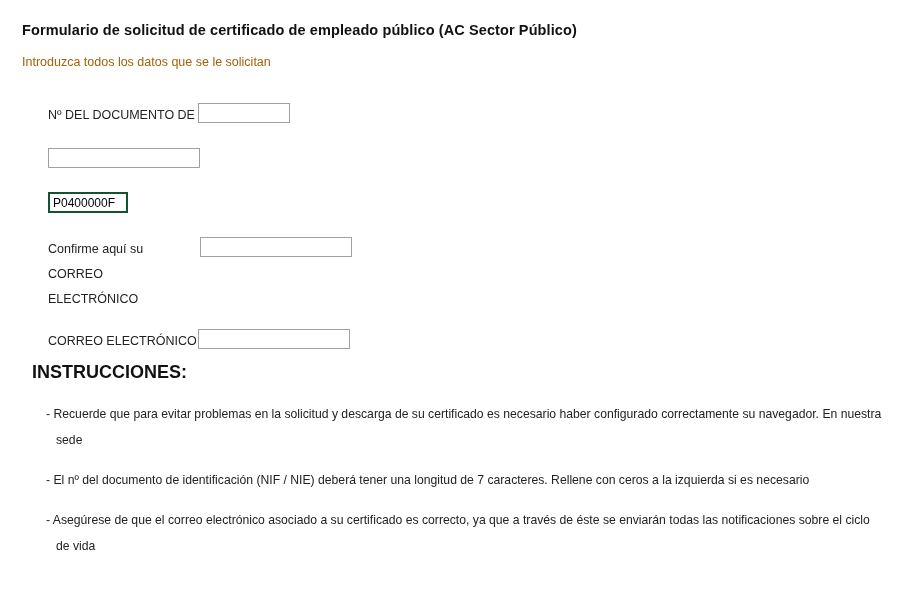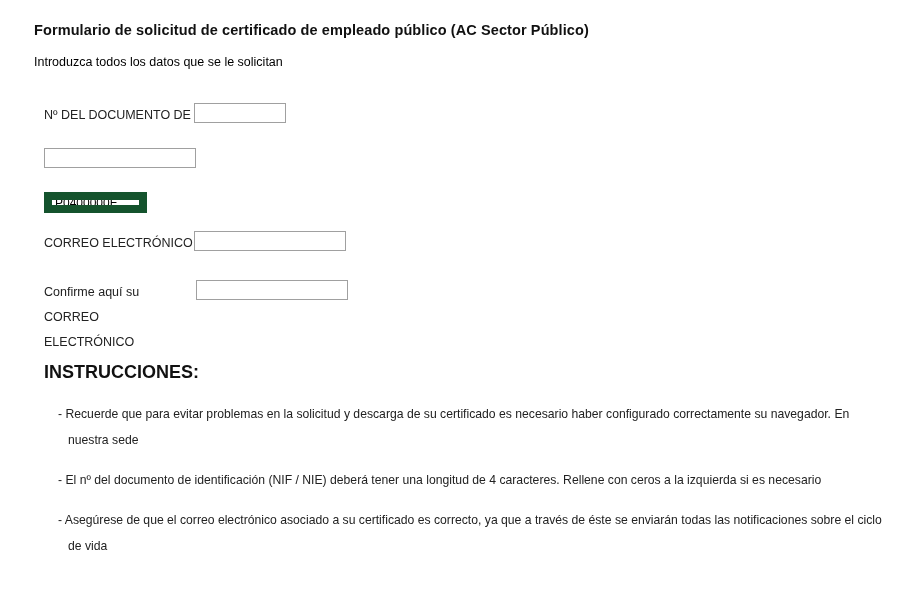--- a/index.html
+++ b/index.html
@@ -13,37 +13,37 @@
     font-family: "Liberation Sans", sans-serif;
     color: #111111;
     overflow: hidden;
     position: relative;
   }
   .page {
     position: relative;
     width: 906px;
     height: 605px;
     box-sizing: border-box;
-    padding: 18px 20px 0 32px;
+    padding: 18px 20px 0 20px;
   }
   .form-title {
     font-size: 14.5px;
     font-weight: bold;
     color: #111111;
     margin: 4px 0 0 2px;
     letter-spacing: 0.1px;
   }
   .form-subtitle {
     font-size: 12.5px;
-    color: #000000;
+    color: #a16207;
     margin: 17px 0 15px 2px;
   }
   .fields {
     margin-top: 34px;
-    margin-left: 12px;
+    margin-left: 28px;
   }
   .field-row {
     display: flex;
     align-items: flex-start;
     margin-bottom: 6px;
   }
   .field-label {
     font-size: 12.5px;
     color: #222222;
     line-height: 25px;
@@ -66,23 +66,23 @@
     font-family: "Liberation Sans", sans-serif;
     font-size: 12px;
     color: #000000;
     padding: 1px 3px;
     outline: none;
     border-radius: 0;
   }
   .w-short { width: 92px; }
   .w-long { width: 152px; }
   .input-focused {
-    border: 8px solid #14532d;
+    border: 2px solid #14532d;
     height: 21px;
-    width: 103px;
+    width: 80px;
   }
   .row-docid { margin-bottom: 2px; }
   .row-apellido { margin-top: 20px; margin-bottom: 2px; }
   .row-nif { margin-top: 24px; margin-bottom: 2px; }
   .row-correo { margin-top: 18px; margin-bottom: 2px; }
   .row-confirm { margin-top: 24px; margin-bottom: 2px; }
 
   .instructions-title {
     font-size: 18px;
     font-weight: bold;
@@ -125,43 +125,43 @@
     </div>
 
     <div class="field-row row-apellido">
       <input class="text-input w-long" type="text" value="" style="">
     </div>
 
     <div class="field-row row-nif">
       <input class="text-input input-focused" type="text" value="P0400000F" style="">
     </div>
 
-    <div class="field-row row-correo">
-      <div class="field-label">CORREO ELECTRÓNICO</div>
-      <input class="text-input w-long" type="text" value="" style="">
-    </div>
-
     <div class="field-row row-confirm">
       <div class="field-label wide">
         <span>Confirme aquí su CORREO</span>
         <span class="l2">ELECTRÓNICO</span>
       </div>
+      <input class="text-input w-long" type="text" value="" style="">
+    </div>
+
+    <div class="field-row row-correo">
+      <div class="field-label">CORREO ELECTRÓNICO</div>
       <input class="text-input w-long" type="text" value="" style="">
     </div>
 
   </div>
 
   <div class="instructions-title">INSTRUCCIONES:</div>
 
   <div class="instructions-list">
     <div class="instr-item">
       <span>- Recuerde que para evitar problemas en la solicitud y descarga de su certificado es necesario haber configurado correctamente su navegador. En nuestra sede</span>
     </div>
     <div class="instr-item">
-      <span>- El nº del documento de identificación (NIF / NIE) deberá tener una longitud de 4 caracteres. Rellene con ceros a la izquierda si es necesario</span>
+      <span>- El nº del documento de identificación (NIF / NIE) deberá tener una longitud de 7 caracteres. Rellene con ceros a la izquierda si es necesario</span>
     </div>
     <div class="instr-item">
       <span>- Asegúrese de que el correo electrónico asociado a su certificado es correcto, ya que a través de éste se enviarán todas las notificaciones sobre el ciclo de vida</span>
       
     </div>
   </div>
 
 </div>
 
 </body></html>

